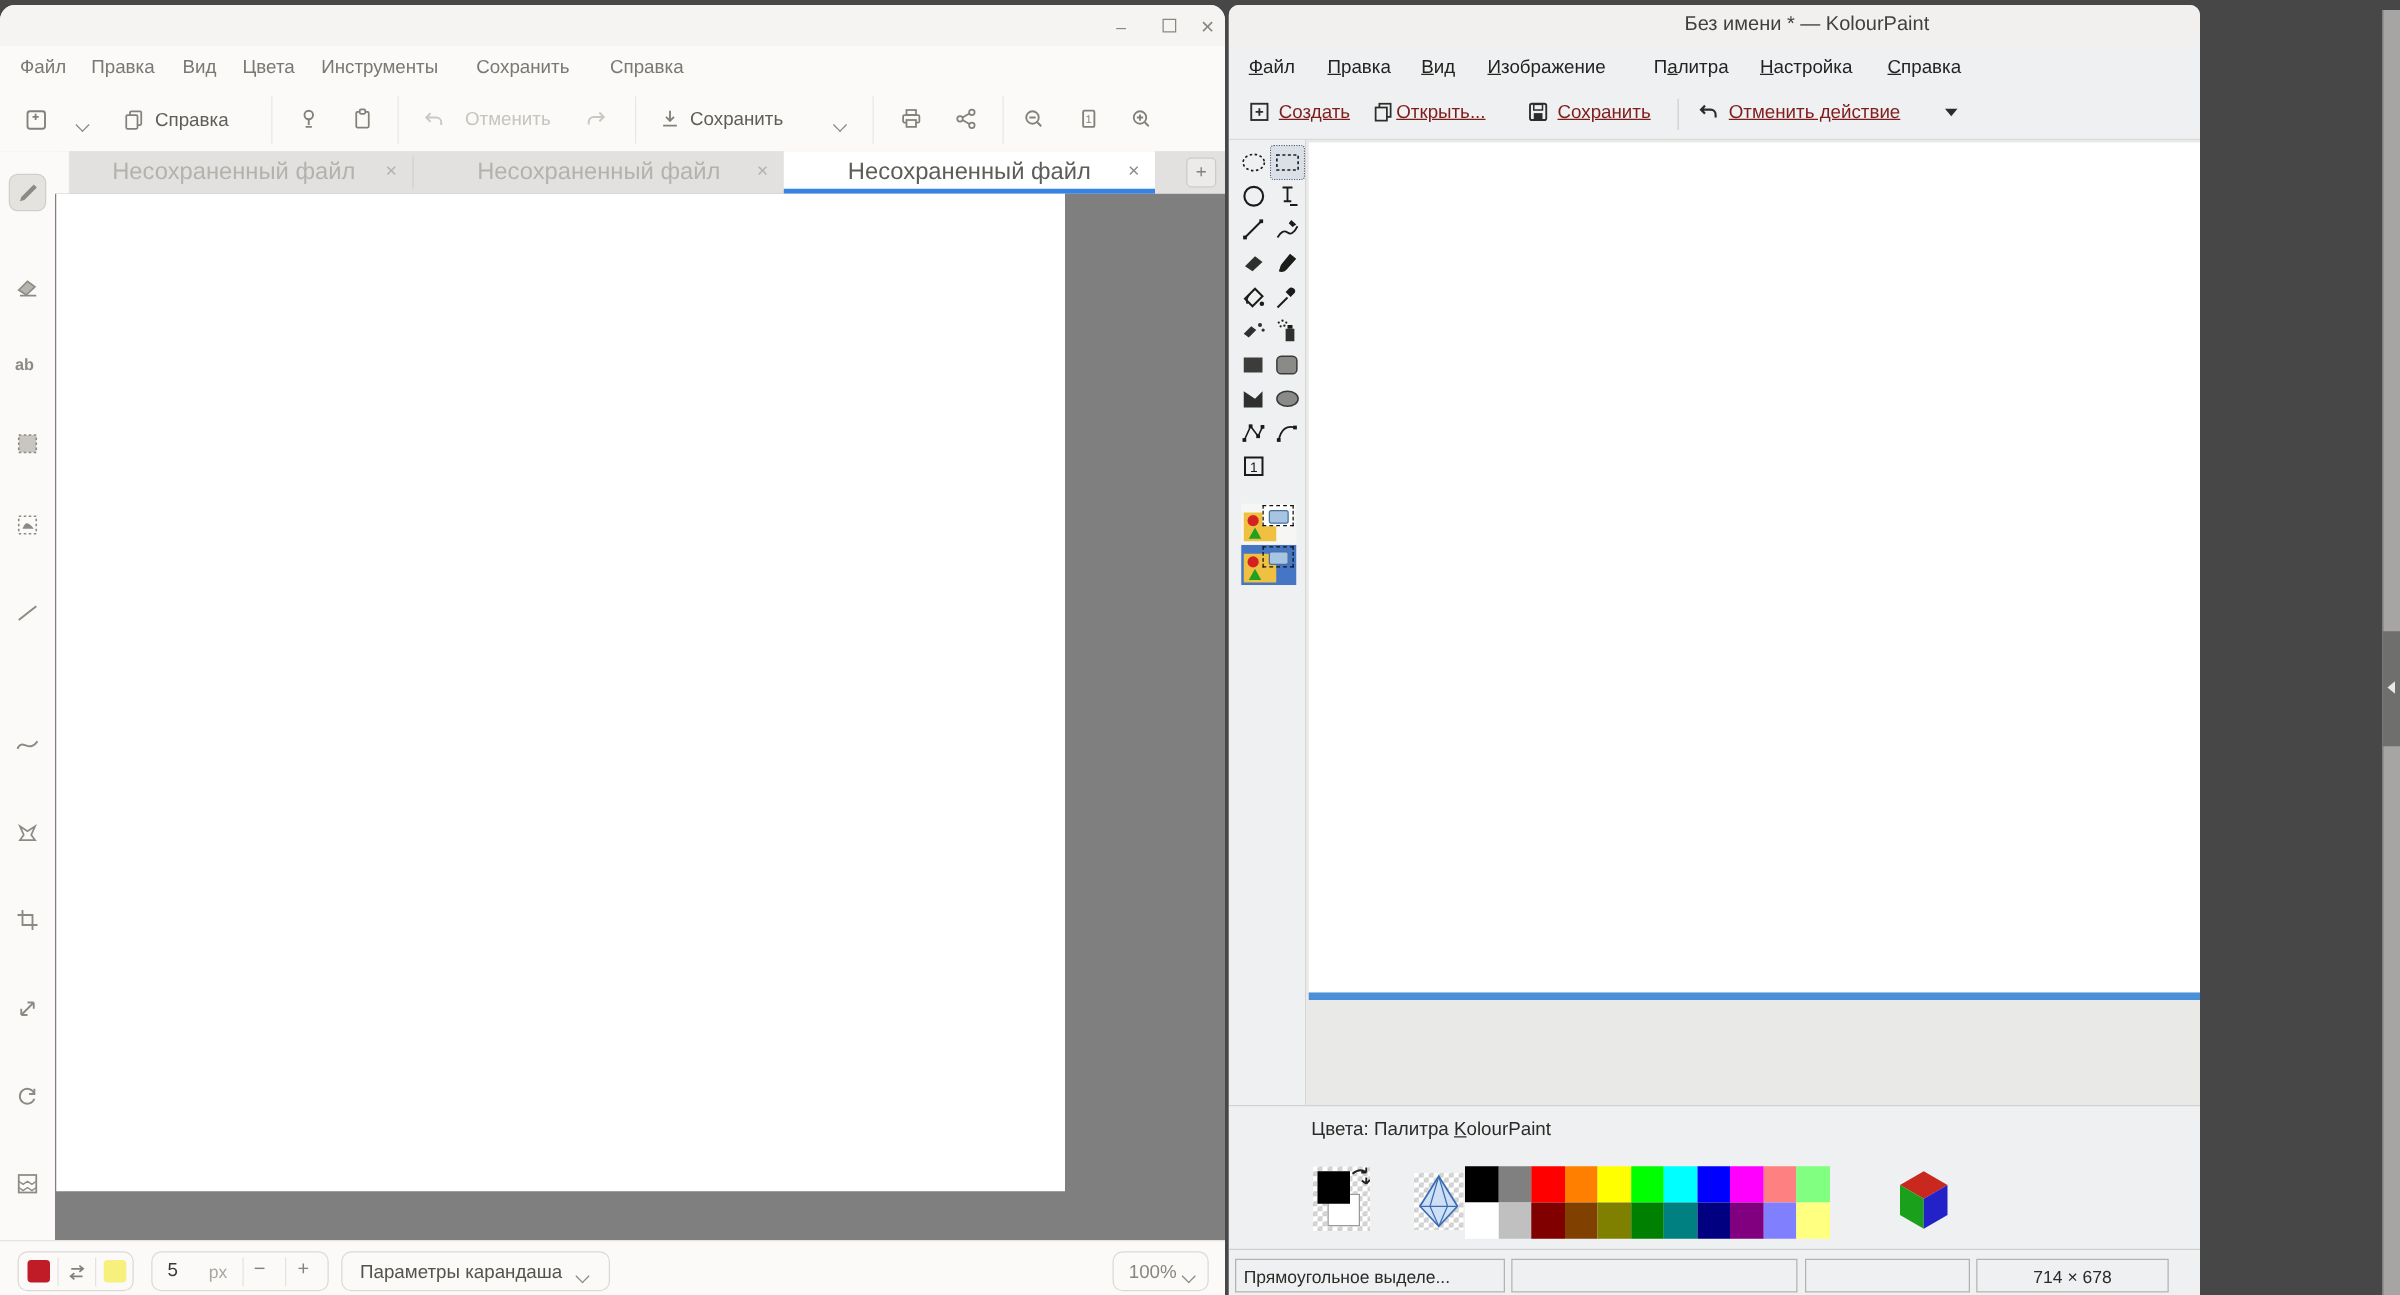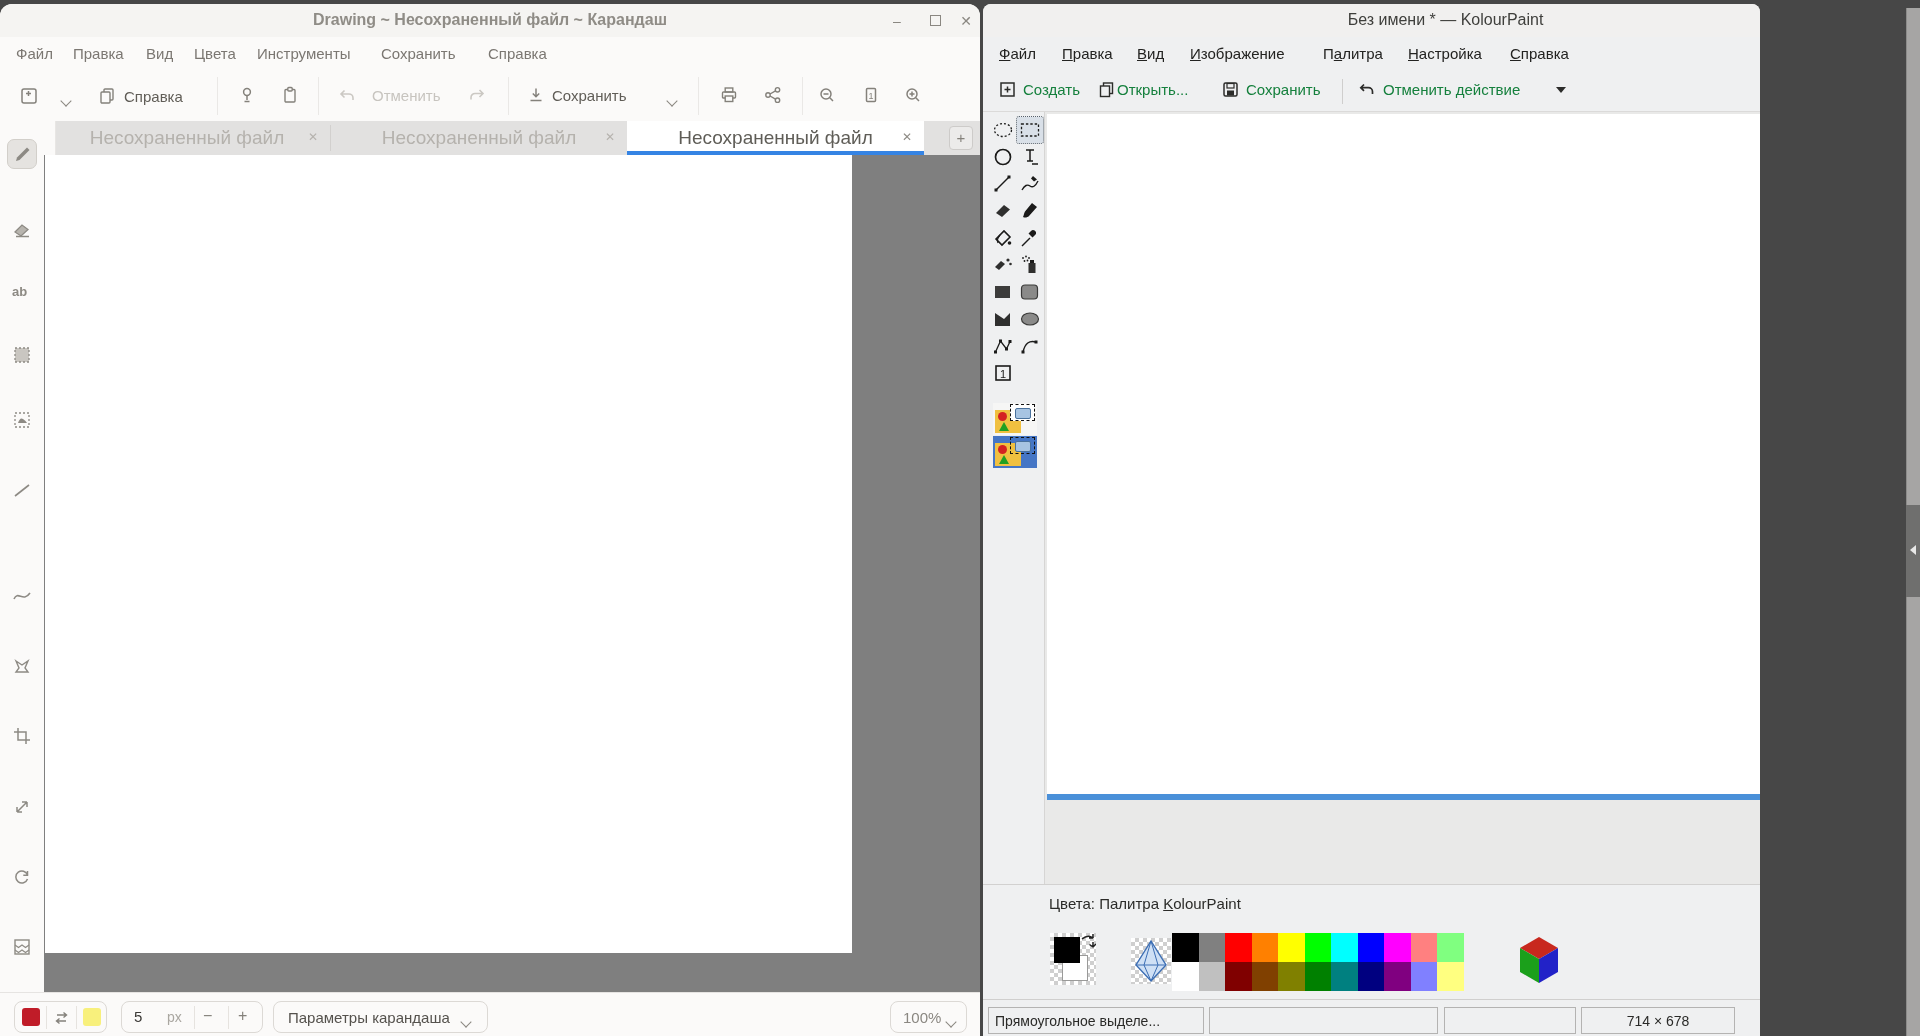--- a/index.html
+++ b/index.html
@@ -35,21 +35,21 @@
   .btxt{font-size:15px;color:#55524d;}
   .chv{display:inline-block;width:7px;height:7px;border-right:1.7px solid #8a8781;border-bottom:1.7px solid #8a8781;transform:rotate(45deg);}
   
   #kw{left:983px;top:4px;width:777px;height:1032px;background:#eff0f1;border-radius:8px 8px 0 0;overflow:hidden;}
   .kw-titlebar{left:0;top:0;width:925px;height:33px;background:#f1f0ef;}
   .kw-title{left:0;top:7px;width:925px;text-align:center;font-size:16px;font-weight:500;color:#3f3f3c;}
   .kwbtn{width:22px;height:20px;text-align:center;font-size:13px;color:#4a4a47;line-height:20px;}
   .kw-menubar{left:0;top:33px;width:925px;height:34px;background:#eff0f1;}
   .kmenu{top:8px;font-size:15px;color:#232321;}
   .kw-toolbar{left:0;top:67px;width:925px;height:41px;background:#eff0f1;border-bottom:1px solid #dbdad9;box-sizing:border-box;}
-  .ktlabel{top:11px;font-size:15px;color:#15803d;}
+  .ktlabel{top:11px;font-size:15px;color:#7f1d1d;text-decoration:underline;}
   .kw-toolbox{left:0;top:108px;width:62px;height:772px;background:#eff0f1;border-right:1px solid #d6d5d4;box-sizing:border-box;}
   .ktool{width:26px;height:26px;display:flex;align-items:center;justify-content:center;border-radius:2px;}
   .ktool.sel{background:#d9e0e8;outline:1px dotted #55606c;}
   .kw-viewport{left:62px;top:108px;width:846px;height:772px;background:#e9e9e8;}
   .kp-doc{left:2px;top:2px;width:713px;height:680px;background:#ffffff;}
   .kw-dock{left:0;top:880px;width:925px;height:115px;background:#eff0f1;border-top:1px solid #d2d1d0;box-sizing:border-box;}
   .docklabel{font-size:15px;color:#2b2b29;}
   .kw-status{left:0;top:995px;width:925px;height:41px;background:#eff0f1;border-top:1px solid #d0cfce;box-sizing:border-box;}
   .sp{position:absolute;top:7px;height:27px;border:1px solid #b4b3b2;box-sizing:border-box;display:flex;align-items:center;font-size:14px;color:#2a2a28;background:#eff0f1;}
   .checker{background-color:#fff;background-image:linear-gradient(45deg,#cfcfcf 25%,transparent 25%,transparent 75%,#cfcfcf 75%),linear-gradient(45deg,#cfcfcf 25%,transparent 25%,transparent 75%,#cfcfcf 75%);background-size:8px 8px;background-position:0 0,4px 4px;}
@@ -67,21 +67,20 @@
 
 <div id="screen">
 
   <div class="abs" style="left:1906px;top:8px;width:14px;height:1028px;background:#a6a5a4;border-left:1px solid #8c8b8a;"></div>
   <div class="abs" style="left:1906px;top:505px;width:14px;height:92px;background:#6f6f6e;"></div>
   <div class="abs" style="left:1910px;top:545px;width:0;height:0;border-top:5px solid transparent;border-bottom:5px solid transparent;border-right:6px solid #e8e8e8;"></div>
 
   <div id="dw" class="abs win">
 
     <div class="abs dw-titlebar">
-      <div class="abs dw-title">Drawing ~ Несохраненный файл ~ Карандаш</div>
       <div class="abs winbtn" style="left:886px;top:7px;">–</div>
       <div class="abs winbtn" style="left:924px;top:7px;"><span style="display:inline-block;width:9px;height:9px;border:1.5px solid #8a8781;margin-top:4px;"></span></div>
       <div class="abs winbtn" style="left:955px;top:7px;">✕</div>
     </div>
 
     <div class="abs dw-menubar">
       <span class="abs menuitem" style="left:16px;">Файл</span>
       <span class="abs menuitem" style="left:73px;">Правка</span>
       <span class="abs menuitem" style="left:146px;">Вид</span>
       <span class="abs menuitem" style="left:194px;">Цвета</span>

